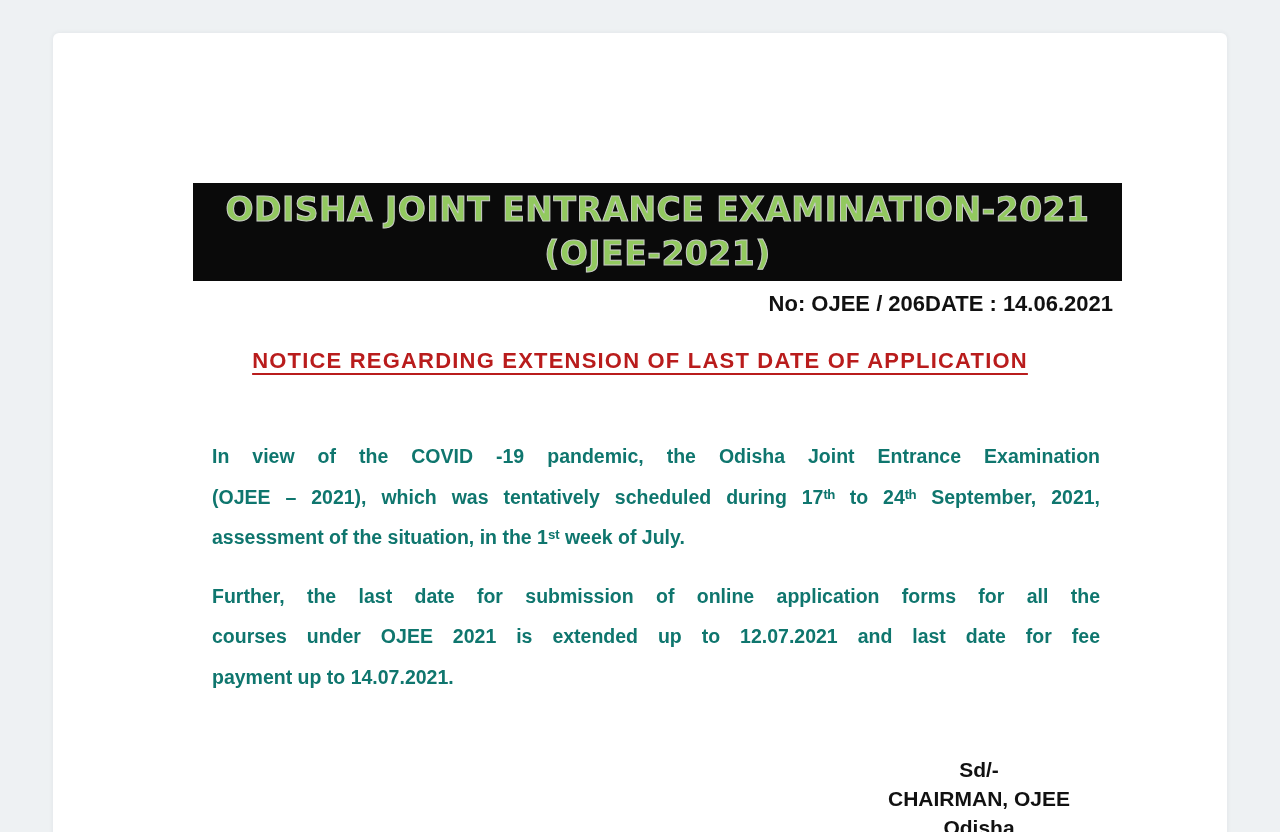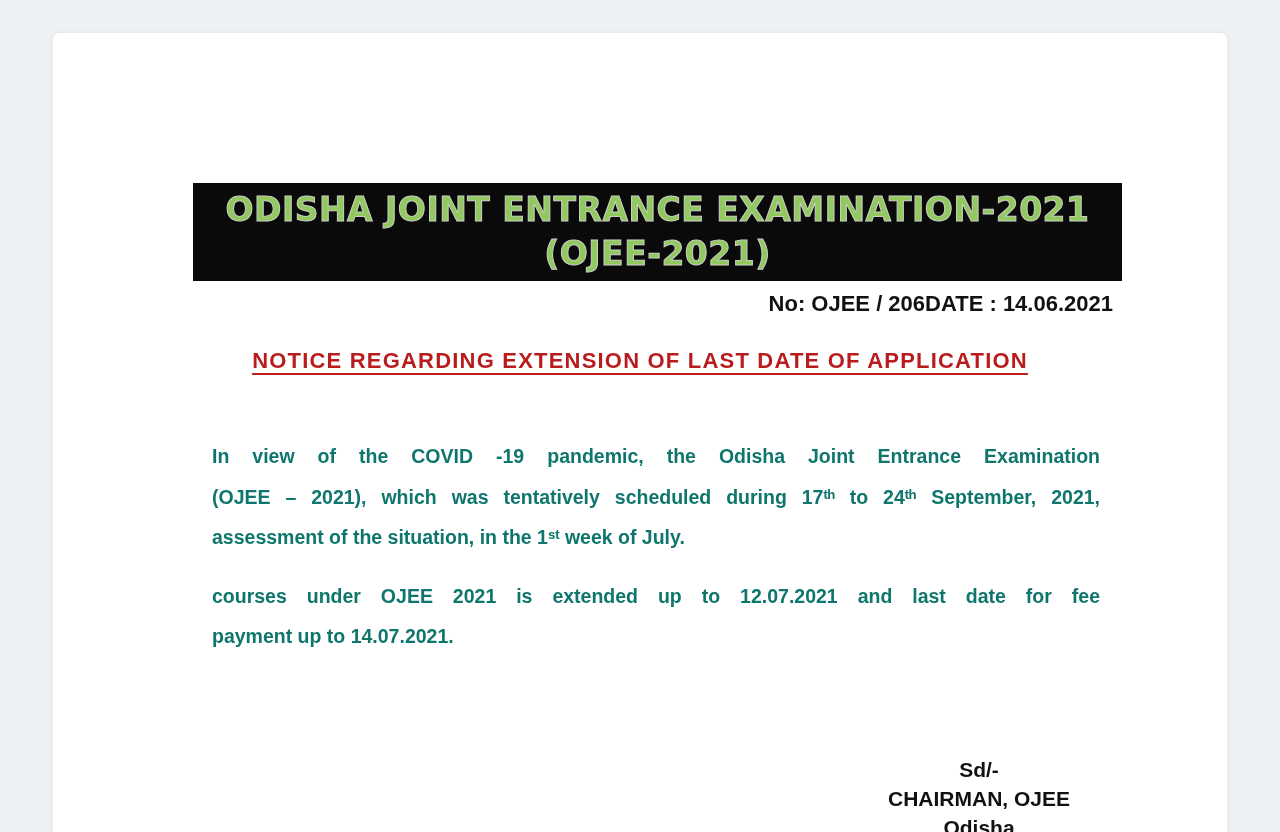--- a/index.html
+++ b/index.html
@@ -127,20 +127,21 @@
       <span class="underlined">NOTICE REGARDING EXTENSION OF LAST DATE OF APPLICATION</span>
     </div>
 
     <div class="body-text">
       <div class="para">
         <div class="jline">In view of the COVID -19 pandemic, the Odisha Joint Entrance Examination</div>
         <div class="jline">(OJEE – 2021), which was tentatively scheduled during 17ᵗʰ to 24ᵗʰ September, 2021,</div>
         <div class="jline jlast">assessment of the situation, in the 1ˢᵗ week of July.</div>
       </div>
       <div class="para">
+        <div class="jline">Further, the last date for submission of online application forms for all the</div>
         <div class="jline">courses under OJEE 2021 is extended up to 12.07.2021 and last date for fee</div>
         <div class="jline jlast">payment up to 14.07.2021.</div>
       </div>
     </div>
 
     <div class="signature">
       <div>Sd/-</div>
       <div>CHAIRMAN, OJEE</div>
       <div>Odisha</div>
     </div>

